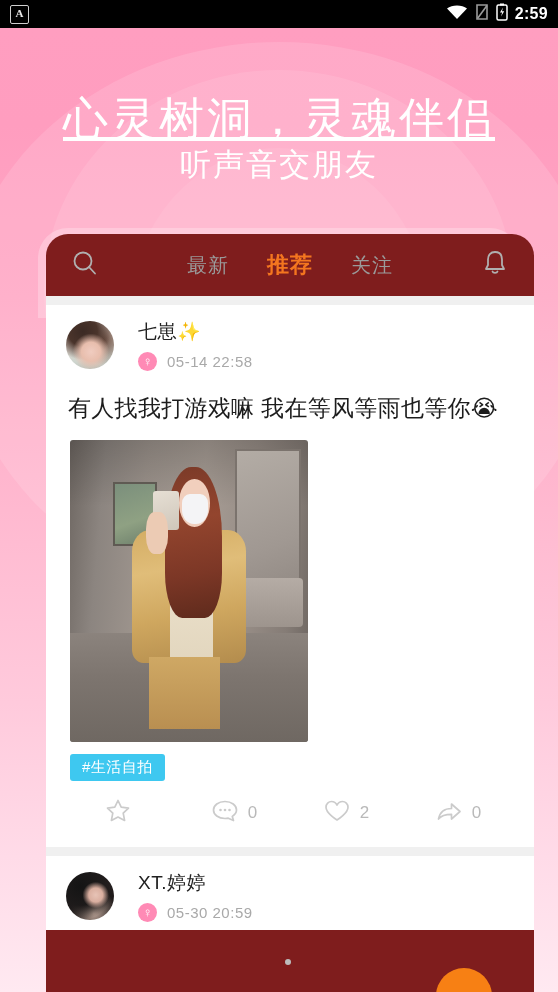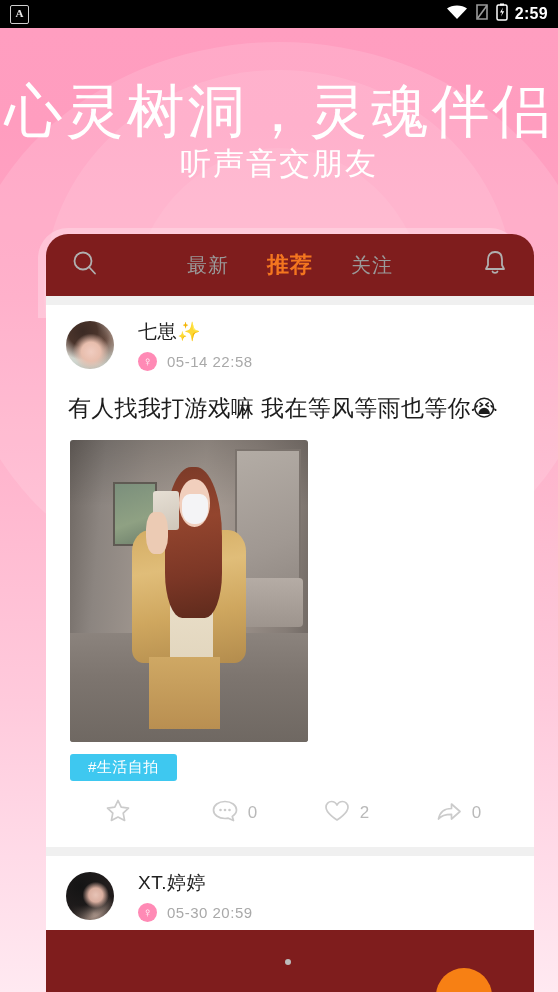--- a/index.html
+++ b/index.html
@@ -95,26 +95,27 @@
 
   
   .banner {
     position: absolute;
     top: 28px; left: 0;
     width: 558px;
     text-align: center;
     z-index: 5;
   }
   .banner-title {
-    margin-top: 51px;
+    margin-top: 66px;
     color: #ffffff;
-    font-size: 58px;
+    font-size: 45px;
     letter-spacing: 3px;
     line-height: 1.1;
     font-weight: 300;
+    text-decoration: underline;
   }
   .banner-sub {
     margin-top: 0;
     color: #ffffff;
     font-size: 31px;
     letter-spacing: 2px;
     font-weight: 300;
   }
 
   
@@ -336,21 +337,21 @@
     left: 33%; top: 72%;
     width: 30%; height: 24%;
     background: linear-gradient(180deg, #cfa864 0%, #b98f51 100%);
   }
 
   .tag {
     display: inline-block;
     background: #3ec8f0;
     color: #ffffff;
     font-size: 15px;
-    padding: 4px 18px;
+    padding: 4px 12px;
     border-radius: 3px;
     margin: 2px 0 0 4px;
     letter-spacing: .5px;
   }
   .actions {
     display: flex;
     align-items: center;
     padding: 16px 0 18px 0;
   }
   .action {

